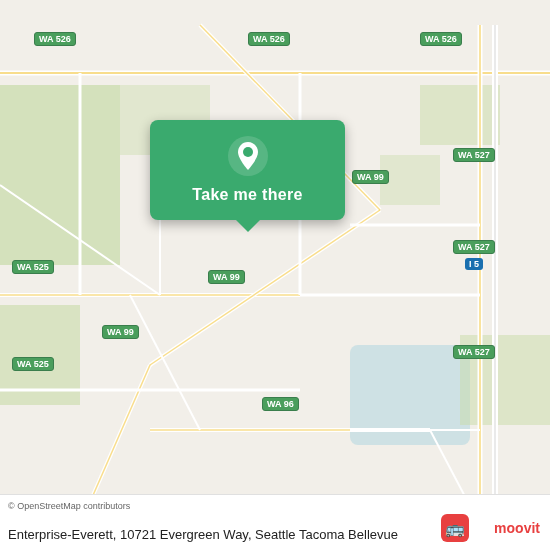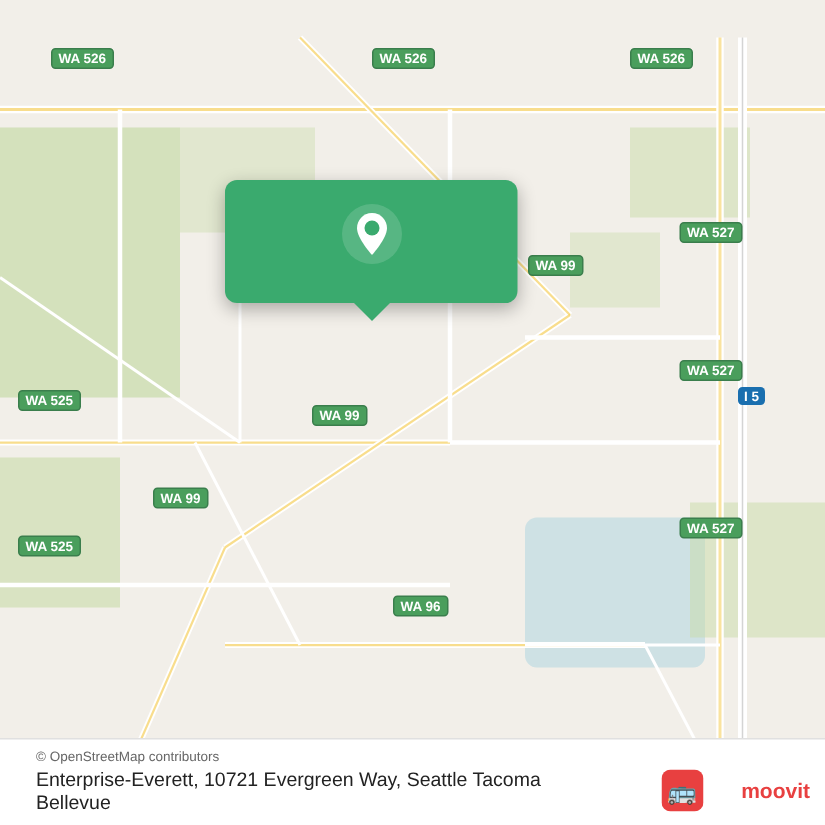--- a/index.html
+++ b/index.html
@@ -100,33 +100,33 @@
       letter-spacing: 0.3px;
     }
 
     
     .bottom-bar {
       position: absolute;
       bottom: 0;
       left: 0;
       right: 0;
       background: white;
-      padding: 6px 10px 8px 24px;
+      padding: 6px 10px 8px 8px;
       border-top: 1px solid #e0e0e0;
     }
 
     .attribution {
       font-size: 9px;
       color: #666;
       margin-bottom: 3px;
     }
 
     .address-row {
       display: flex;
-      align-items: center;
+      align-items: flex-end;
       justify-content: space-between;
       gap: 36px;
     }
 
     .address-text {
       font-size: 13px;
       color: #222;
       font-weight: 400;
       flex: 1;
     }
@@ -206,29 +206,30 @@
   <div class="highway-label" style="top:32px; left:420px;">WA 526</div>
   <div class="highway-label" style="top:148px; left:453px;">WA 527</div>
   <div class="highway-label" style="top:240px; left:453px;">WA 527</div>
   <div class="highway-label" style="top:345px; left:453px;">WA 527</div>
   <div class="highway-label" style="top:170px; left:352px;">WA 99</div>
   <div class="highway-label" style="top:270px; left:208px;">WA 99</div>
   <div class="highway-label" style="top:325px; left:102px;">WA 99</div>
   <div class="highway-label" style="top:260px; left:12px;">WA 525</div>
   <div class="highway-label" style="top:357px; left:12px;">WA 525</div>
   <div class="highway-label" style="top:397px; left:262px;text-align:center;">WA 96</div>
-  <div class="highway-label-blue" style="top:258px; left:492px;">I 5</div>
+  <div class="highway-label-blue" style="top:258px; left:465px;">I 5</div>
 
   <div class="popup-card">
 
     <svg class="location-icon" viewBox="0 0 40 40">
       <circle cx="20" cy="20" r="20" fill="rgba(255,255,255,0.15)"></circle>
       <path d="M20 6 C14 6 10 11 10 16 C10 23 20 34 20 34 C20 34 30 23 30 16 C30 11 26 6 20 6Z" fill="white"></path>
       <circle cx="20" cy="16" r="5" fill="#3aaa6e"></circle>
     </svg>
+    <div class="popup-button">Take me there</div>
   </div>
 
   <div class="bottom-bar">
     <div class="attribution">
       <span>© OpenStreetMap contributors</span>
     </div>
     <div class="address-row">
       <div class="address-text">Enterprise-Everett, 10721 Evergreen Way, Seattle Tacoma Bellevue</div>
       <div class="moovit-logo">
 

